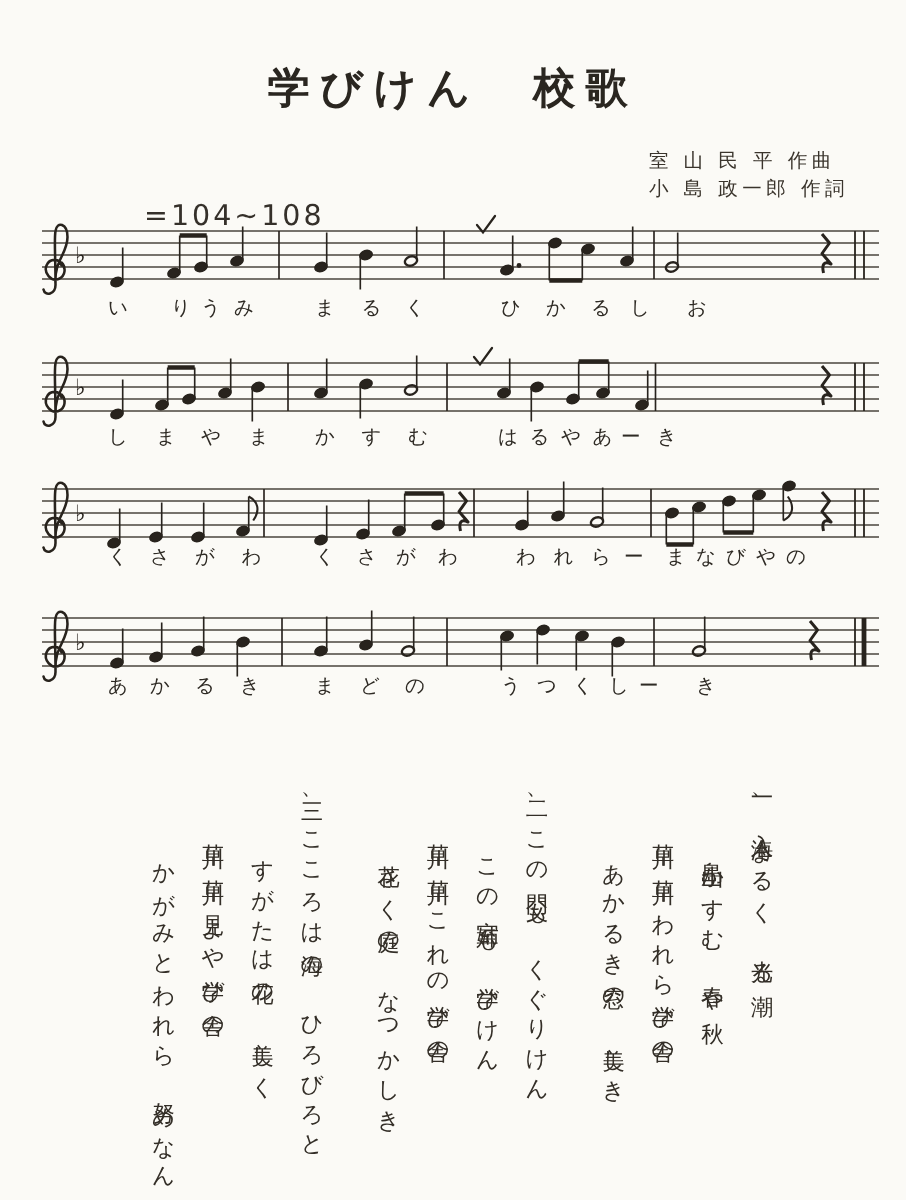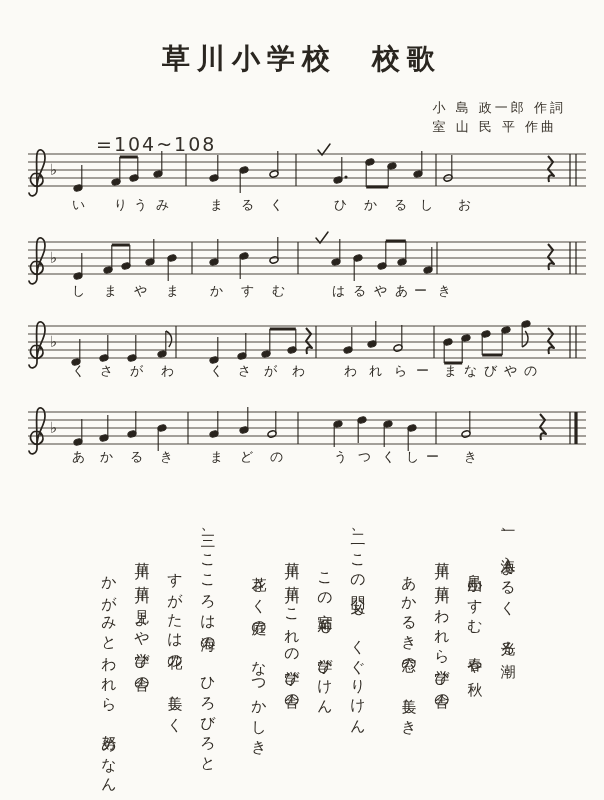--- a/index.html
+++ b/index.html
@@ -34,25 +34,25 @@
     writing-mode:vertical-rl;text-orientation:upright;
     font-size:15px;letter-spacing:3px;color:#332e27;
     white-space:nowrap;
   }
 </style>
 </head>
 <body>
 
 <div class="page">
 
-  <div class="title">草川小学校　校歌</div>
+  <div class="title">学びけん　校歌</div>
 
   <div class="credits">
+    <div>室 山 民 平 作曲</div>
     <div>小 島 政一郎 作詞</div>
-    <div>室 山 民 平 作曲</div>
   </div>
 
   <div class="tempo">=104~108</div>
 
   <div class="staff" style="top:140px">
       <svg width="604" height="64">
         <line x1="28" y1="14" x2="586" y2="14" stroke="#4a443c" stroke-width="1"></line>
         <line x1="28" y1="22" x2="586" y2="22" stroke="#4a443c" stroke-width="1"></line>
         <line x1="28" y1="30" x2="586" y2="30" stroke="#4a443c" stroke-width="1"></line>
         <line x1="28" y1="38" x2="586" y2="38" stroke="#4a443c" stroke-width="1"></line>

